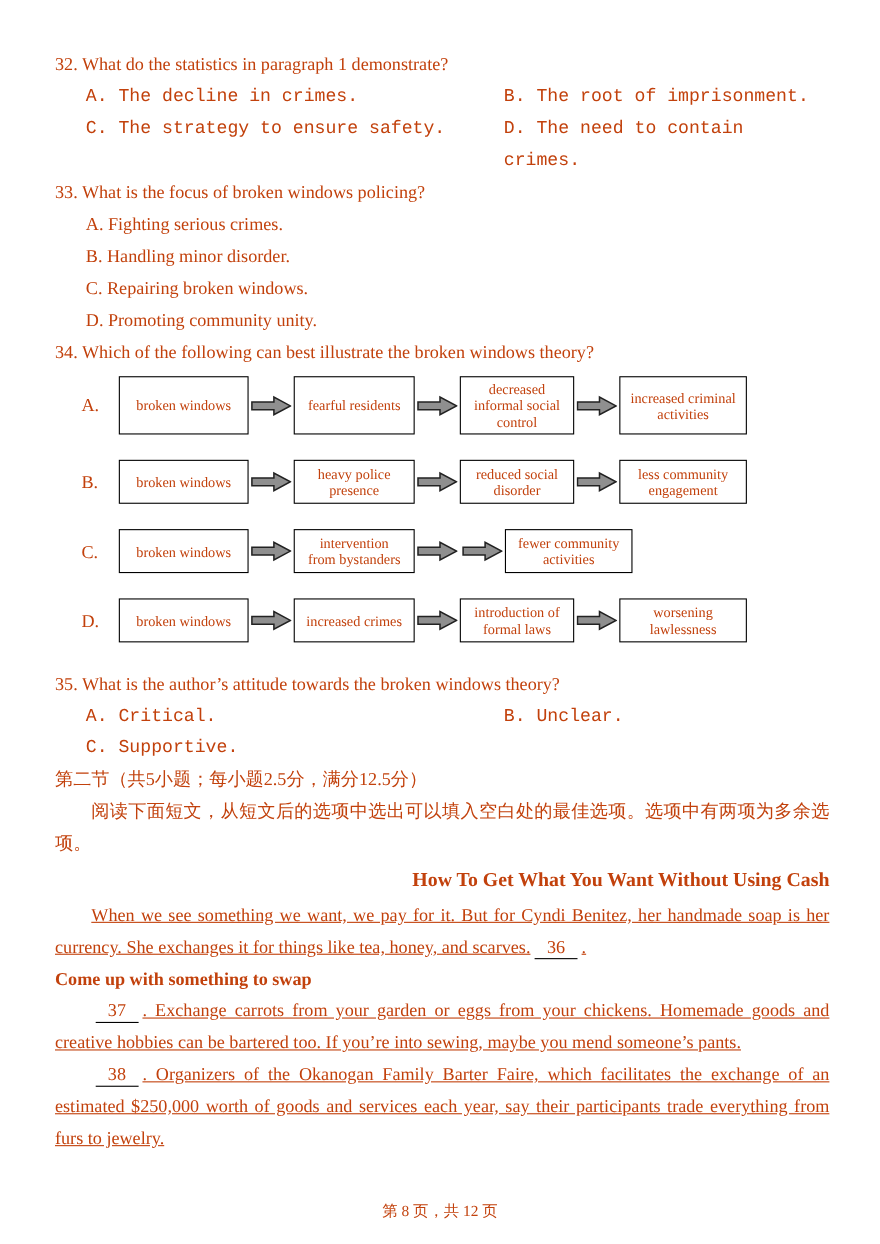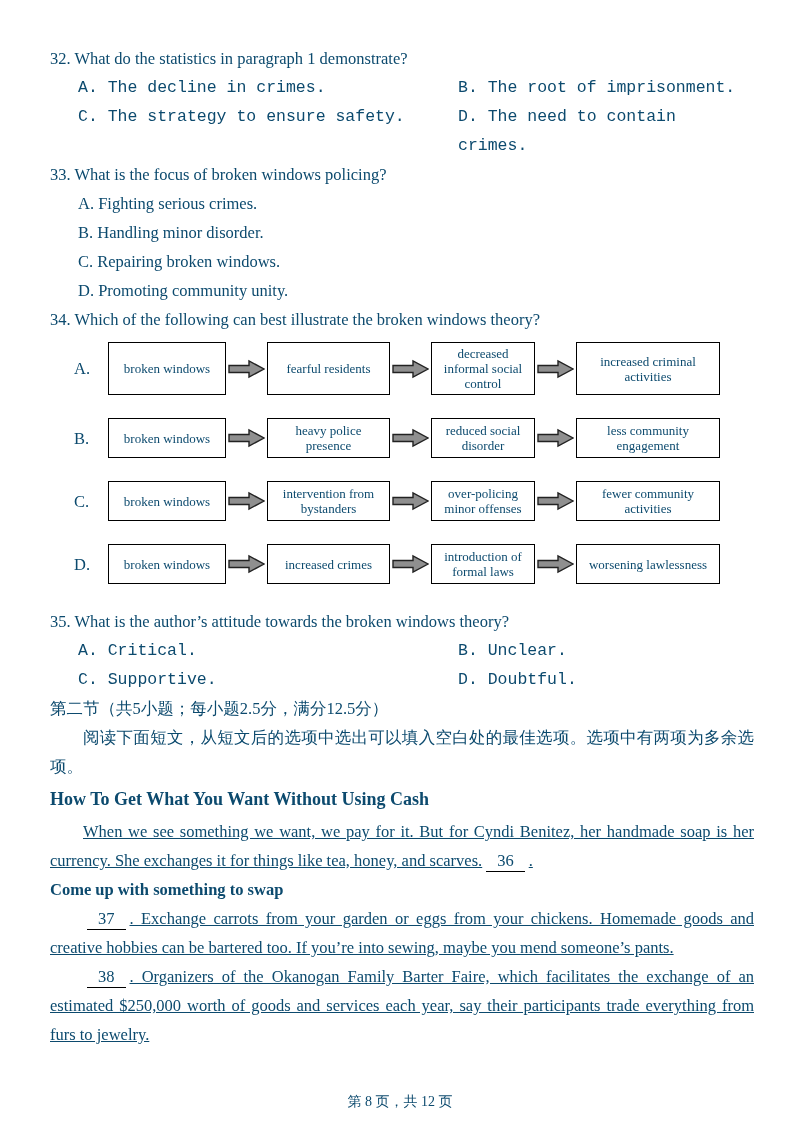--- a/index.html
+++ b/index.html
@@ -1,39 +1,39 @@
 <!DOCTYPE html>
 <html><head>
 <meta charset="utf-8">
 <style>
   * { box-sizing: border-box; }
   html, body { margin: 0; padding: 0; background: #ffffff; }
   .page {
     width: 800px; height: 1131px; margin: 0 auto; background: #fff;
     position: relative; padding: 44px 46px 0 50px;
     font-family: "Liberation Serif", "DejaVu Serif", serif;
-    font-size: 16.5px; line-height: 29px; color: #0c4a6e; overflow: hidden;
+    font-size: 16.5px; line-height: 29px; color: #c2410c; overflow: hidden;
   }
   .stem { white-space: nowrap; }
   .opts2 { display: grid; grid-template-columns: 380px 1fr; }
   .opts2 .opt { padding-left: 28px; font-family: Liberation Mono, monospace; }
   .opts1 .opt { padding-left: 28px; }
   .flow { margin-top: 8px; }
   .flow-row { display: flex; align-items: stretch; margin: 0 0 23px 24px; }
   .flow-label { width: 34px; align-self: center; flex: none; }
   .flow-box {
     border: 1.3px solid #000; display: flex; align-items: center; justify-content: center;
     text-align: center; font-size: 13px; line-height: 15px; padding: 3px 9px;
     min-height: 40px; flex: none; background: #fff;
   }
-  .b1 { width: 118px; } .b2 { width: 123px; } .b3 { width: 104px; } .b4 { width: 144px; }
+  .b1 { width: 118px; } .b2 { width: 110px; } .b3 { width: 104px; } .b4 { width: 116px; }
   .arrow { flex: none; align-self: center; margin: 0 2px; }
   .cn-heading { }
   .instr { text-indent: 2em; text-align: justify; }
-  .title { text-align: left; font-weight: bold; font-size: 18px; line-height: 32px; margin: 2px 0 2px; }
+  .title { text-align: right; font-weight: bold; font-size: 18px; line-height: 32px; margin: 2px 0 2px; }
   .para { margin: 0; text-indent: 2em; text-align: justify; text-decoration: underline; }
   .subhead { font-weight: bold; }
   .blank {
     display: inline-block; min-width: 28px; text-align: center; text-indent: 0;
     border-bottom: 1.4px solid #000; line-height: 20px; padding: 0 11px; margin: 0 4px;
   }
   .footer { position: absolute; bottom: 20px; left: 0; right: 0; text-align: center; font-size: 14px; line-height: 18px; }
 </style>
 </head>
 <body>
@@ -96,21 +96,20 @@
     <div class="flow-row">
       <div class="flow-label">C.</div>
       <div class="flow-box b1">broken windows</div>
       <svg class="arrow" width="37" height="24" viewBox="0 0 37 24">
           <path d="M1 8.5 H21 V4 L36 12 L21 20 V15.5 H1 Z" fill="#8f8f8f" stroke="#222" stroke-width="1.4"></path>
         </svg>
       <div class="flow-box b2">intervention from bystanders</div>
       <svg class="arrow" width="37" height="24" viewBox="0 0 37 24">
           <path d="M1 8.5 H21 V4 L36 12 L21 20 V15.5 H1 Z" fill="#8f8f8f" stroke="#222" stroke-width="1.4"></path>
         </svg>
-      <div class="flow-box b3">over-policing minor offenses</div>
       <svg class="arrow" width="37" height="24" viewBox="0 0 37 24">
           <path d="M1 8.5 H21 V4 L36 12 L21 20 V15.5 H1 Z" fill="#8f8f8f" stroke="#222" stroke-width="1.4"></path>
         </svg>
       <div class="flow-box b4">fewer community activities</div>
     </div>
 
     <div class="flow-row">
       <div class="flow-label">D.</div>
       <div class="flow-box b1">broken windows</div>
       <svg class="arrow" width="37" height="24" viewBox="0 0 37 24">
@@ -127,21 +126,20 @@
       <div class="flow-box b4">worsening lawlessness</div>
     </div>
 
   </div>
 
   <div class="stem">35. What is the author’s attitude towards the broken windows theory?</div>
   <div class="opts2">
     <div class="opt">A. Critical.</div>
     <div class="opt">B. Unclear.</div>
     <div class="opt">C. Supportive.</div>
-    <div class="opt">D. Doubtful.</div>
   </div>
 
   <div class="cn-heading">第二节（共5小题；每小题2.5分，满分12.5分）</div>
   <div class="instr">阅读下面短文，从短文后的选项中选出可以填入空白处的最佳选项。选项中有两项为多余选项。</div>
 
   <div class="title">How To Get What You Want Without Using Cash</div>
 
   <p class="para">
     <span>When we see something we want, we pay for it. But for Cyndi Benitez, her handmade soap is her currency. She exchanges it for things like tea, honey, and scarves.</span><span class="blank">36</span><span>.</span>
   </p>

